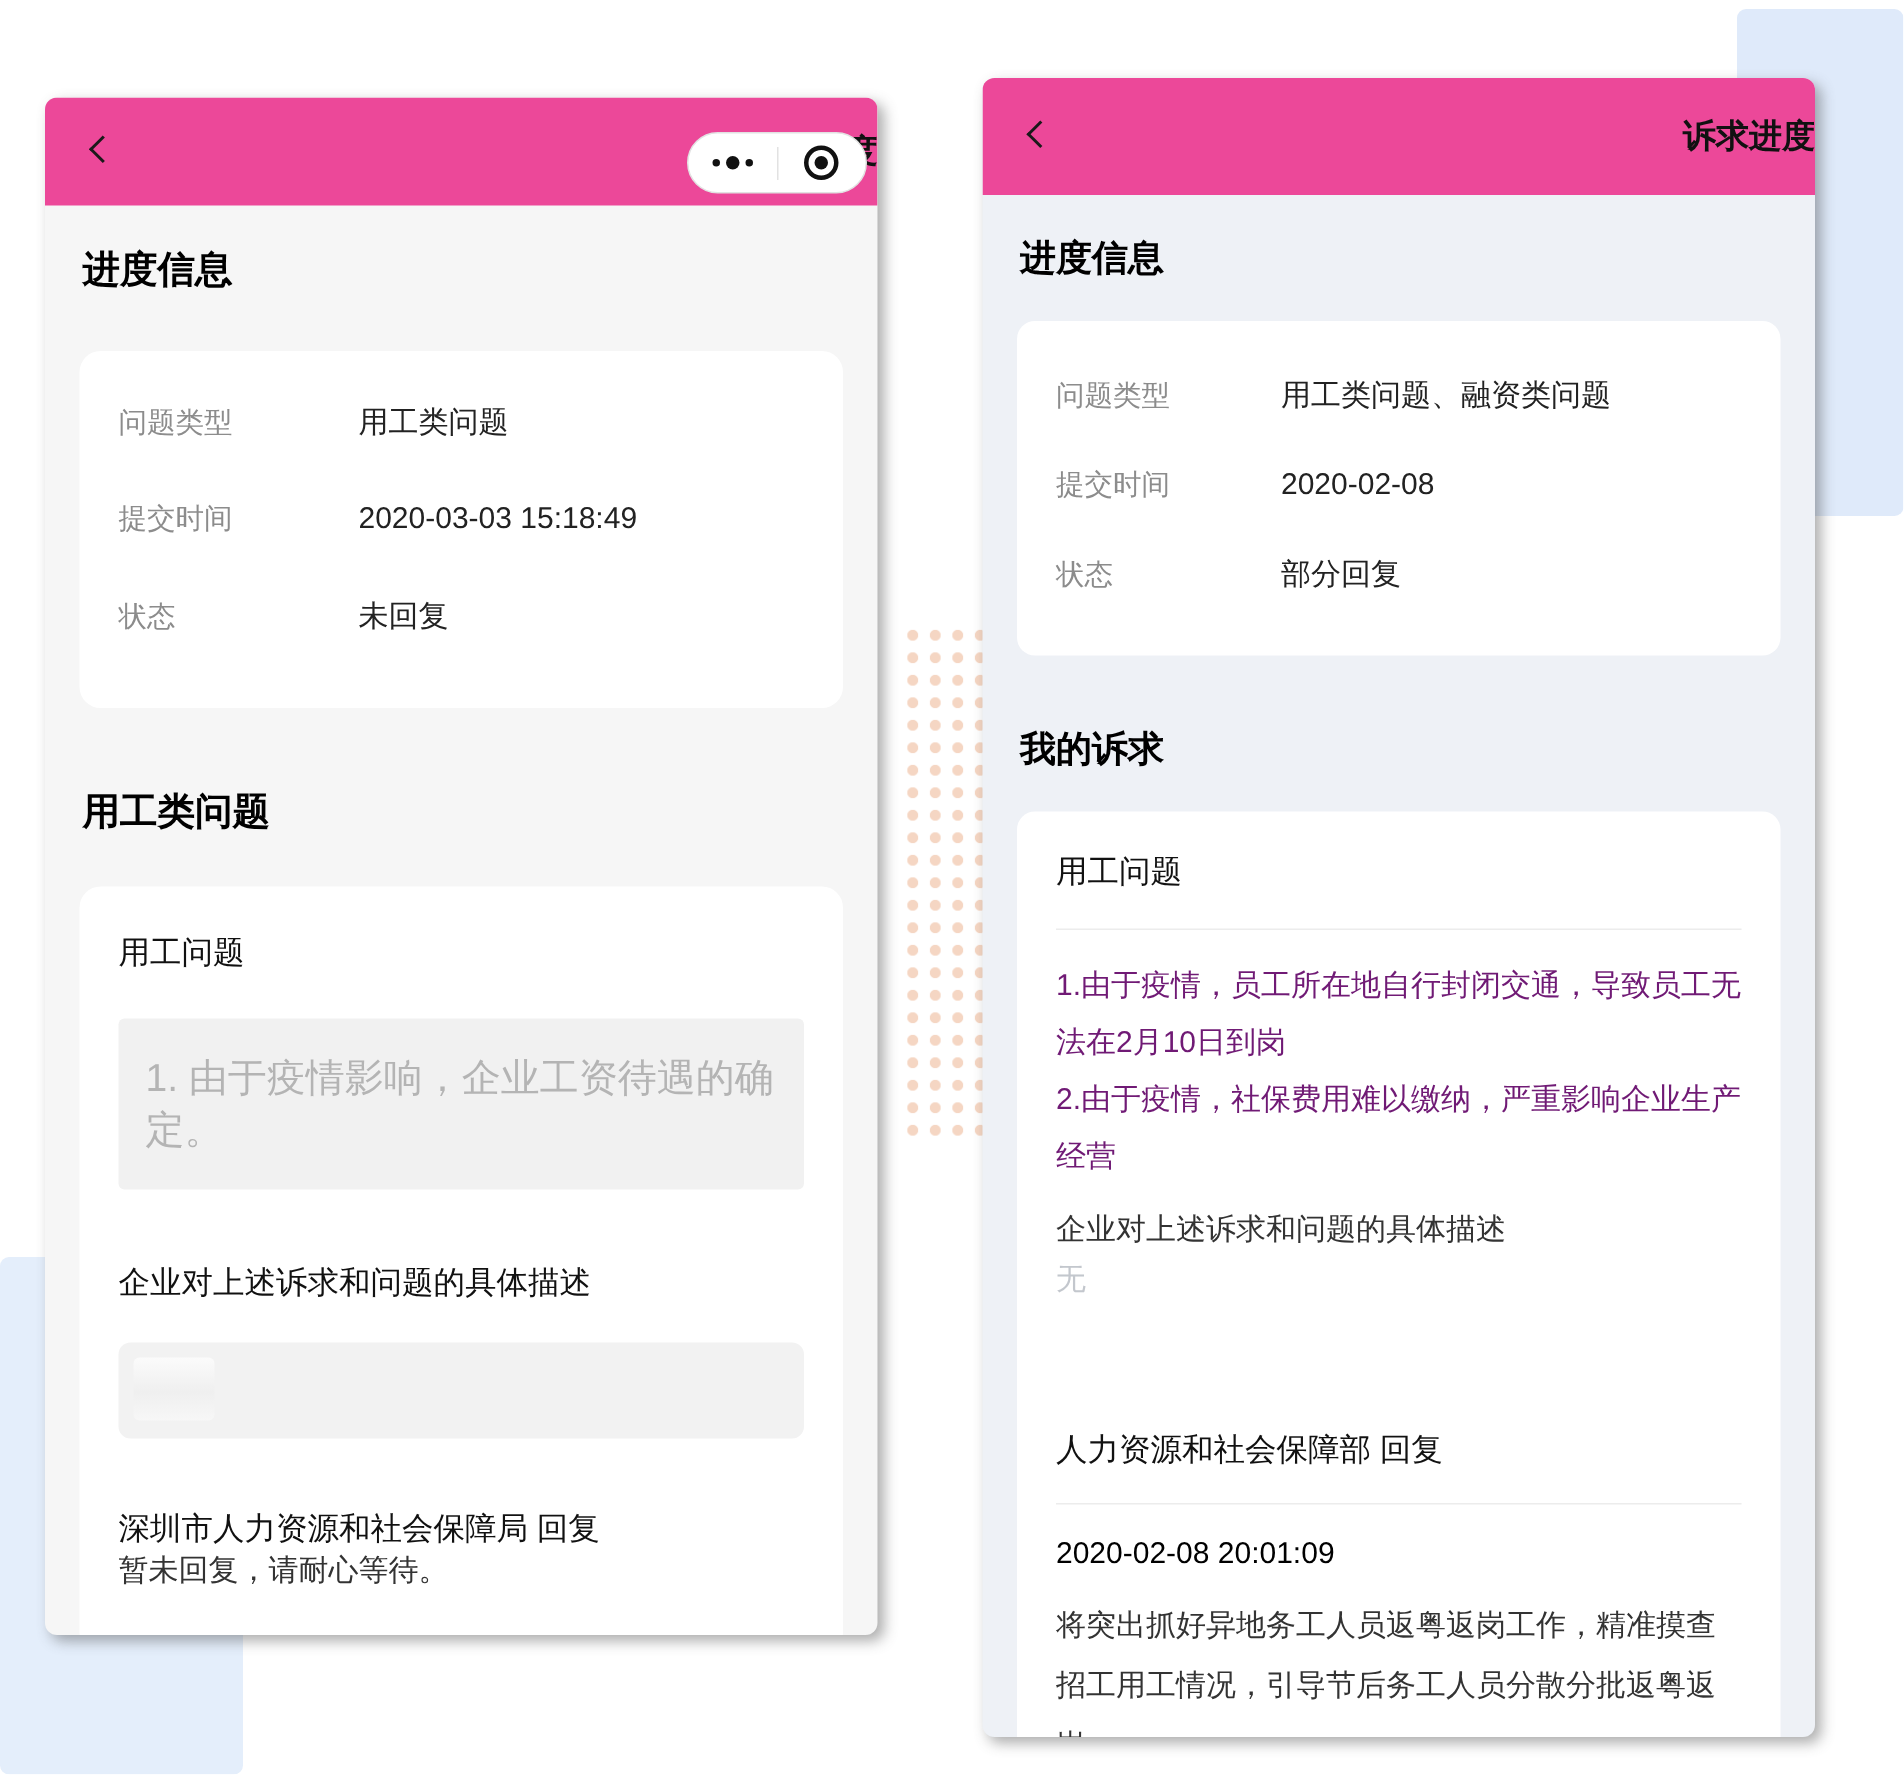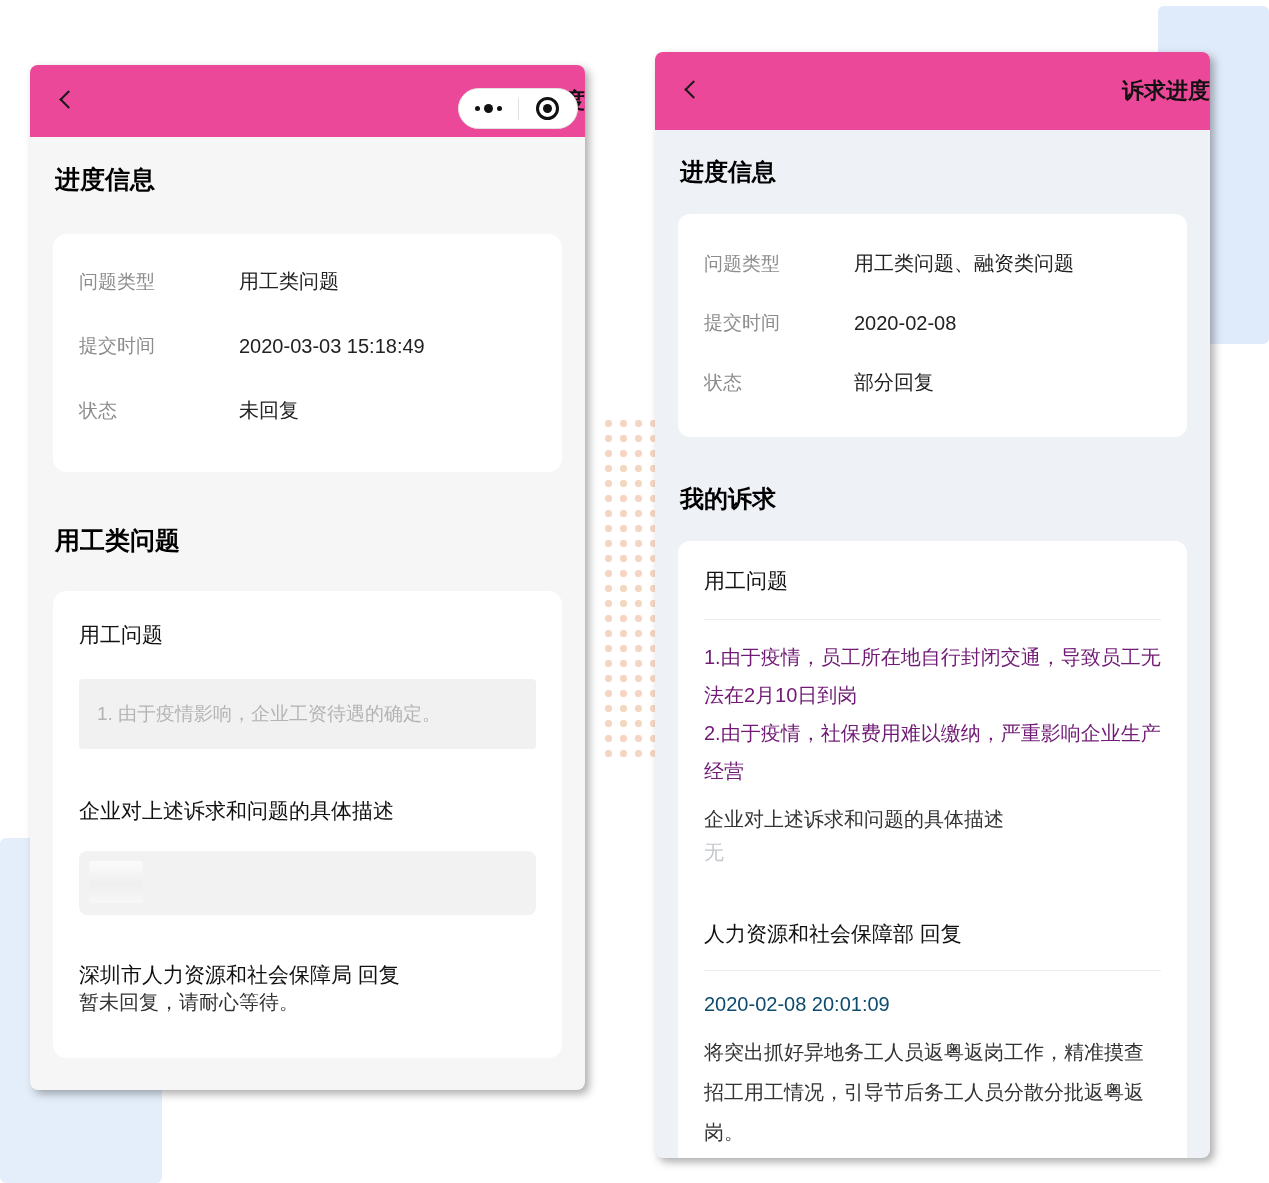--- a/index.html
+++ b/index.html
@@ -61,41 +61,41 @@
   .info-value { font-size:20px; color:#222; font-weight:500; }
 
   
   .pl-h2-1 { margin:26px 0 0 2px; }
   .pl-card1 { margin-top:38px; padding:34px 26px 10px; }
   .pl-card1 .info-row { margin-bottom:38px; }
   .pl-h2-2 { margin:52px 0 0 2px; font-size:26px; }
   .pl-card2 { margin-top:34px; padding:30px 26px 42px; }
   .card-heading { font-size:21px; font-weight:400; color:#111; }
   .q-box { margin-top:30px; background:#f1f1f1; border-radius:4px; padding:22px 18px;
-           font-size:19px; color:#b4b4b4; }
+           font-size:26px; color:#b4b4b4; }
   .pl-desc-title { margin-top:48px; }
   .g-box { margin-top:26px; background:#f2f2f2; border-radius:8px; height:64px; padding:10px; }
   .redacted { width:54px; height:42px; border-radius:4px;
               background:linear-gradient(180deg,#fbfbfb 0%,#efefef 55%,#f7f7f7 100%); }
   .pl-reply-title { margin-top:46px; }
   .pl-reply-text { font-size:20px; color:#333; }
 
   
   .pr-h2-1 { margin:26px 0 0 2px; }
   .pr-card1 { margin-top:26px; padding:36px 26px 8px; border-radius:12px; }
   .pr-card1 .info-row { margin-bottom:33px; }
   .pr-h2-2 { margin:46px 0 12px 2px; }
   .pr-card2 { margin-top:26px; padding:26px 26px 44px; border-radius:12px; }
   .divider { height:1px; background:#ececec; margin-top:24px; }
   .pr-appeal { margin-top:18px; font-size:20px; line-height:38px; color:#701a75; white-space:pre-line; }
   .pr-desc-title { margin-top:16px; font-size:20px; color:#333; font-weight:400; }
   .pr-desc-value { margin-top:6px; font-size:20px; color:#c3c7cd; }
-  .pr-reply-title { margin-top:54px; }
+  .pr-reply-title { margin-top:86px; }
   .pr-divider2 { margin-top:22px; }
-  .pr-reply-time { margin-top:22px; font-size:20px; color:#0c4a6e; }
+  .pr-reply-time { margin-top:22px; font-size:20px; color:#000000; }
   .pr-reply-text { margin-top:16px; font-size:20px; line-height:40px; color:#333;font-family:Liberation Serif, serif; }
 </style>
 </head>
 <body>
 
 <div class="stage">
 
   <div class="corner-tr"></div>
   <div class="corner-bl"></div>
   <div class="dots"></div>

